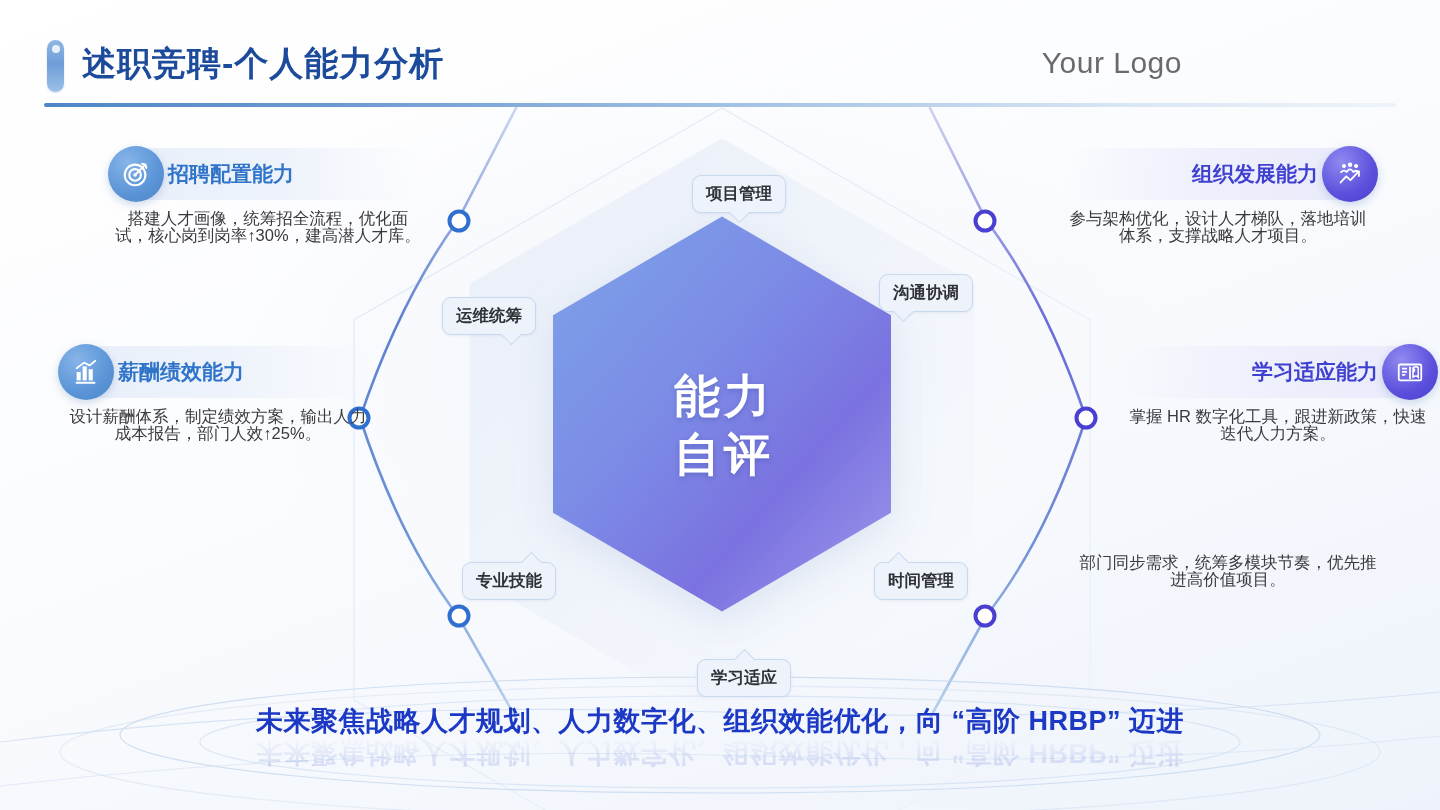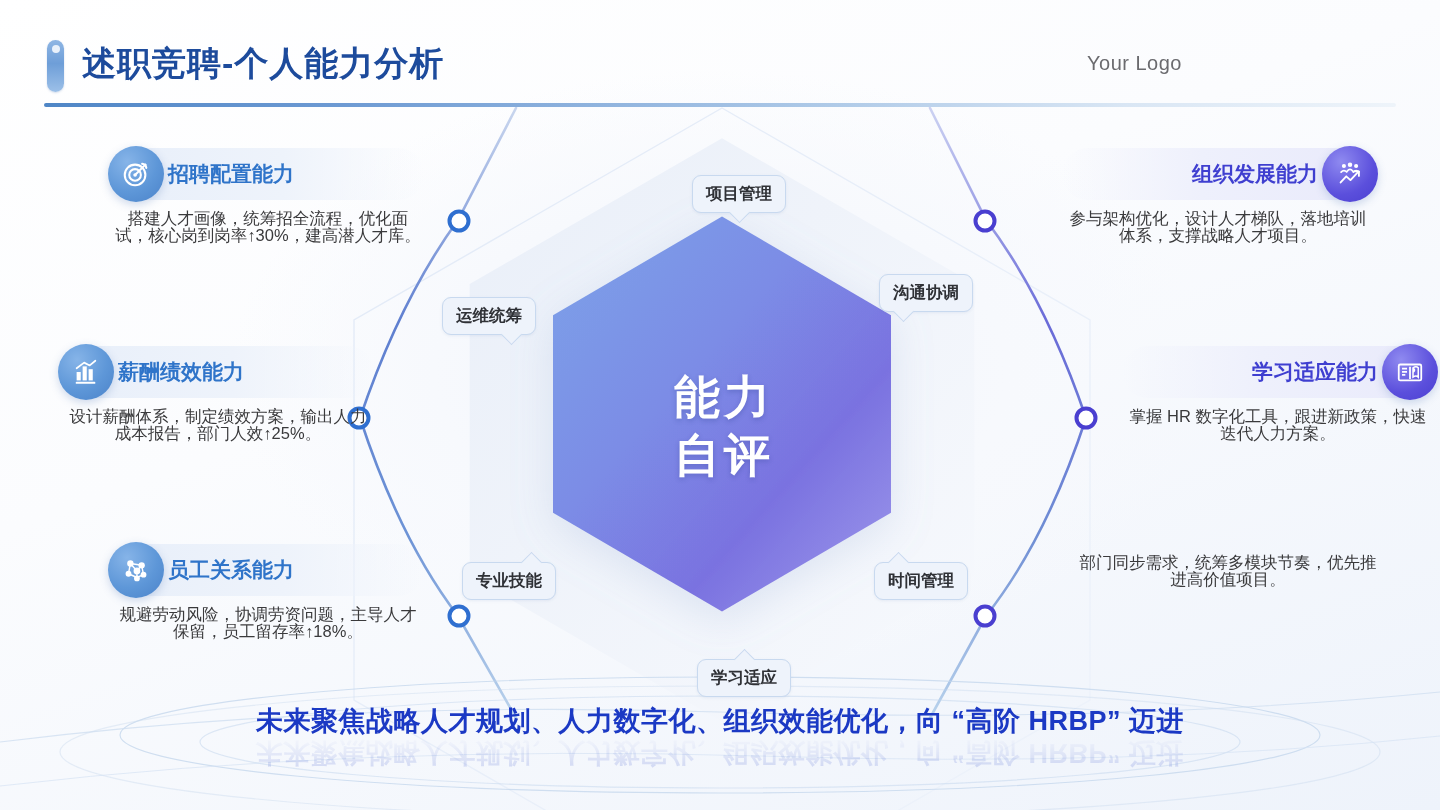--- a/index.html
+++ b/index.html
@@ -28,22 +28,22 @@
   .title-bar:after{
     content:"";position:absolute;left:4.5px;top:5px;width:8px;height:8px;
     border-radius:50%;background:#e9f1fb;
   }
   .page-title{
     position:absolute;left:82px;top:41px;
     font-size:34px;font-weight:bold;color:#1d4b9c;letter-spacing:1px;
     white-space:nowrap;
   }
   .logo{
-    position:absolute;right:50px;top:52px;
-    font-size:20px;color:#6a6a6e;letter-spacing:.5px;white-space:nowrap;
+    position:absolute;right:50px;top:46px;
+    font-size:30px;color:#6a6a6e;letter-spacing:.5px;white-space:nowrap;
   }
   .header-rule{
     position:absolute;left:44px;top:103px;width:1352px;height:4px;
     background:linear-gradient(90deg,#4f86c6 0%,#6d9ad3 22%,#a9c6e6 55%,#d9e6f4 80%,#eef4fa 100%);
     border-radius:2px;
   }
 
   
   .deco{position:absolute;left:0;top:0;width:1440px;height:810px;pointer-events:none;}
 
@@ -116,20 +116,21 @@
   #lbl-ll    {left:462px;top:562px;}
   #lbl-lr    {left:874px;top:562px;}
   #lbl-bottom{left:697px;top:659px;}
 
   
   .hex-center{
     position:absolute;left:624px;top:368px;width:200px;
     text-align:center;color:#ffffff;
     font-size:46px;font-weight:bold;line-height:58px;letter-spacing:4px;
     text-shadow:0 2px 5px rgba(40,60,140,.30);
+    font-family:Liberation Serif, serif;
   }
 
   
   .banner{
     position:absolute;left:0;top:703px;width:1440px;
     text-align:center;
     font-size:27px;font-weight:bold;color:#1b39c4;
     letter-spacing:.5px;white-space:nowrap;
   }
   .banner-reflection{
@@ -276,37 +277,20 @@
           <rect x="18.8" y="13" width="4.4" height="12"></rect>
           <rect x="5" y="26.4" width="21" height="2.2" rx="1"></rect>
           <path d="M6 12 L14 6 L20 9 L26 4" stroke="#ffffff" stroke-width="1.8" fill="none" stroke-linecap="round" stroke-linejoin="round"></path>
         </svg>
       </div>
       <div class="card-title">薪酬绩效能力</div>
     </div>
     <div class="card-desc">设计薪酬体系，制定绩效方案，输出人力成本报告，部门人效↑25%。</div>
   </div>
 
-  <div class="card left" id="card-empl">
-    <div class="pill">
-      <div class="badge">
-        <svg viewBox="0 0 32 32" fill="none" stroke="#ffffff" stroke-width="1.5">
-          <path d="M10 9 L22 11 M10 9 L8 20 M22 11 L24 21 M8 20 L17 24 M24 21 L17 24 M10 9 L17 17 M22 11 L17 17 M17 17 L17 24"></path>
-          <circle cx="10" cy="9" r="3.4" fill="#ffffff" stroke="none"></circle>
-          <circle cx="22" cy="11" r="3.4" fill="#ffffff" stroke="none"></circle>
-          <circle cx="8" cy="20" r="3.1" fill="#ffffff" stroke="none"></circle>
-          <circle cx="24" cy="21" r="3.1" fill="#ffffff" stroke="none"></circle>
-          <circle cx="17" cy="17" r="3.6" fill="#ffffff" stroke="none"></circle>
-          <circle cx="17" cy="25" r="3.1" fill="#ffffff" stroke="none"></circle>
-        </svg>
-      </div>
-      <div class="card-title">员工关系能力</div>
-    </div>
-    <div class="card-desc">规避劳动风险，协调劳资问题，主导人才保留，员工留存率↑18%。</div>
-  </div>
 
   <div class="card right" id="card-org">
     <div class="pill">
       <div class="card-title">组织发展能力</div>
       <div class="badge">
         <svg viewBox="0 0 32 32" fill="none" stroke="#ffffff" stroke-width="2">
           <circle cx="9.5" cy="7.5" r="2.2" fill="#ffffff" stroke="none"></circle>
           <circle cx="16" cy="6.2" r="2.4" fill="#ffffff" stroke="none"></circle>
           <circle cx="22.5" cy="7.5" r="2.2" fill="#ffffff" stroke="none"></circle>
           <path d="M6.5 14 q3-3.2 6-0.2 M13 13 q3-3.8 6 0 M19.5 14 q3-3.2 6-0.2" stroke-width="1.9" stroke-linecap="round"></path>

